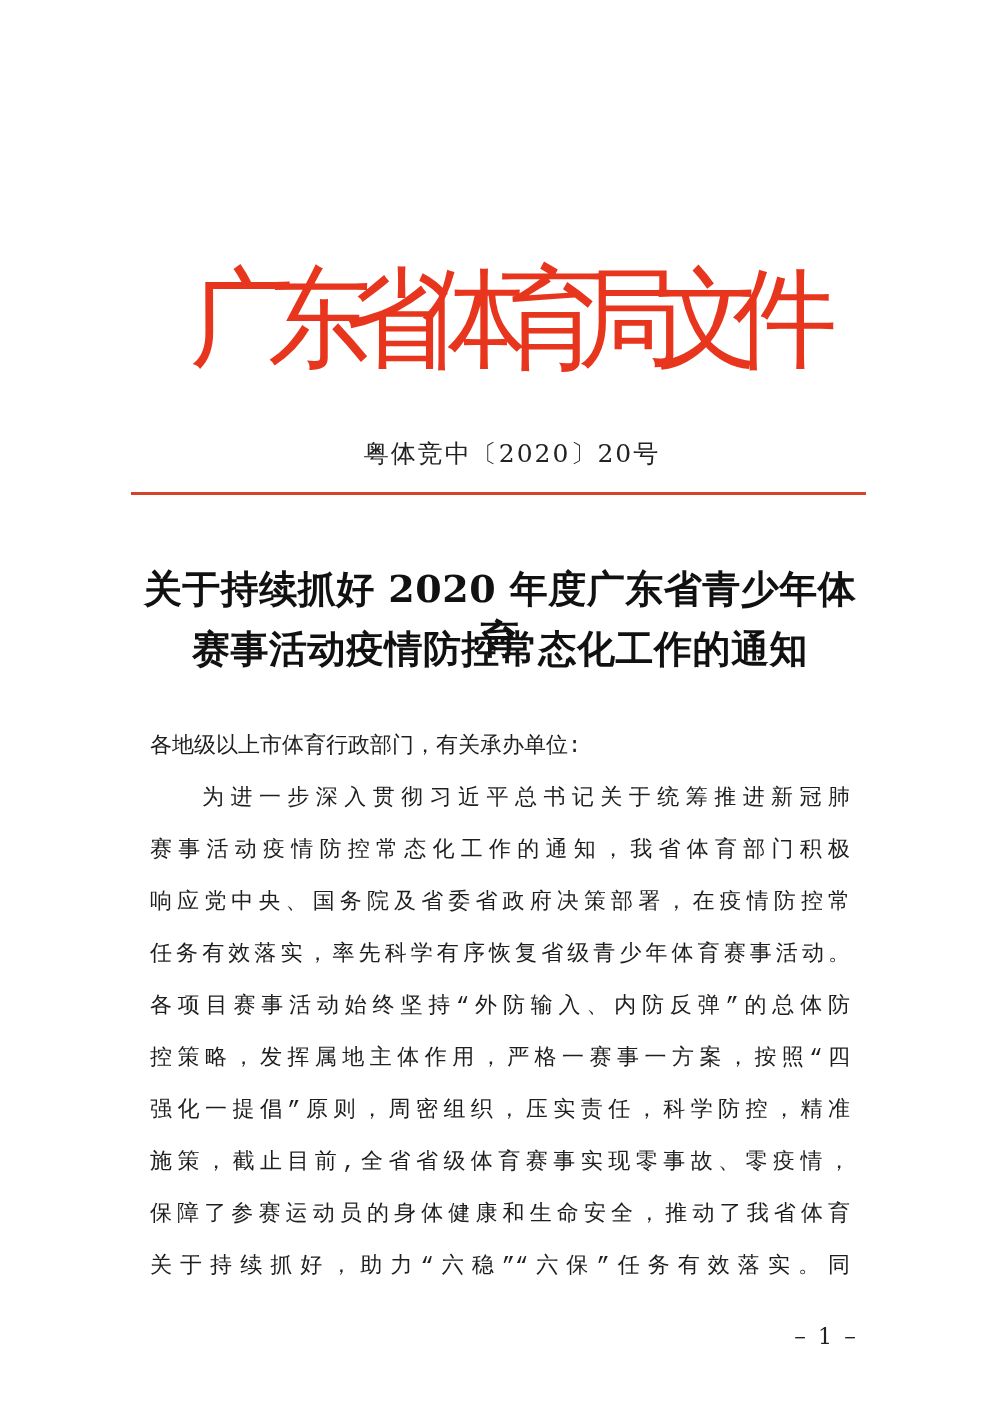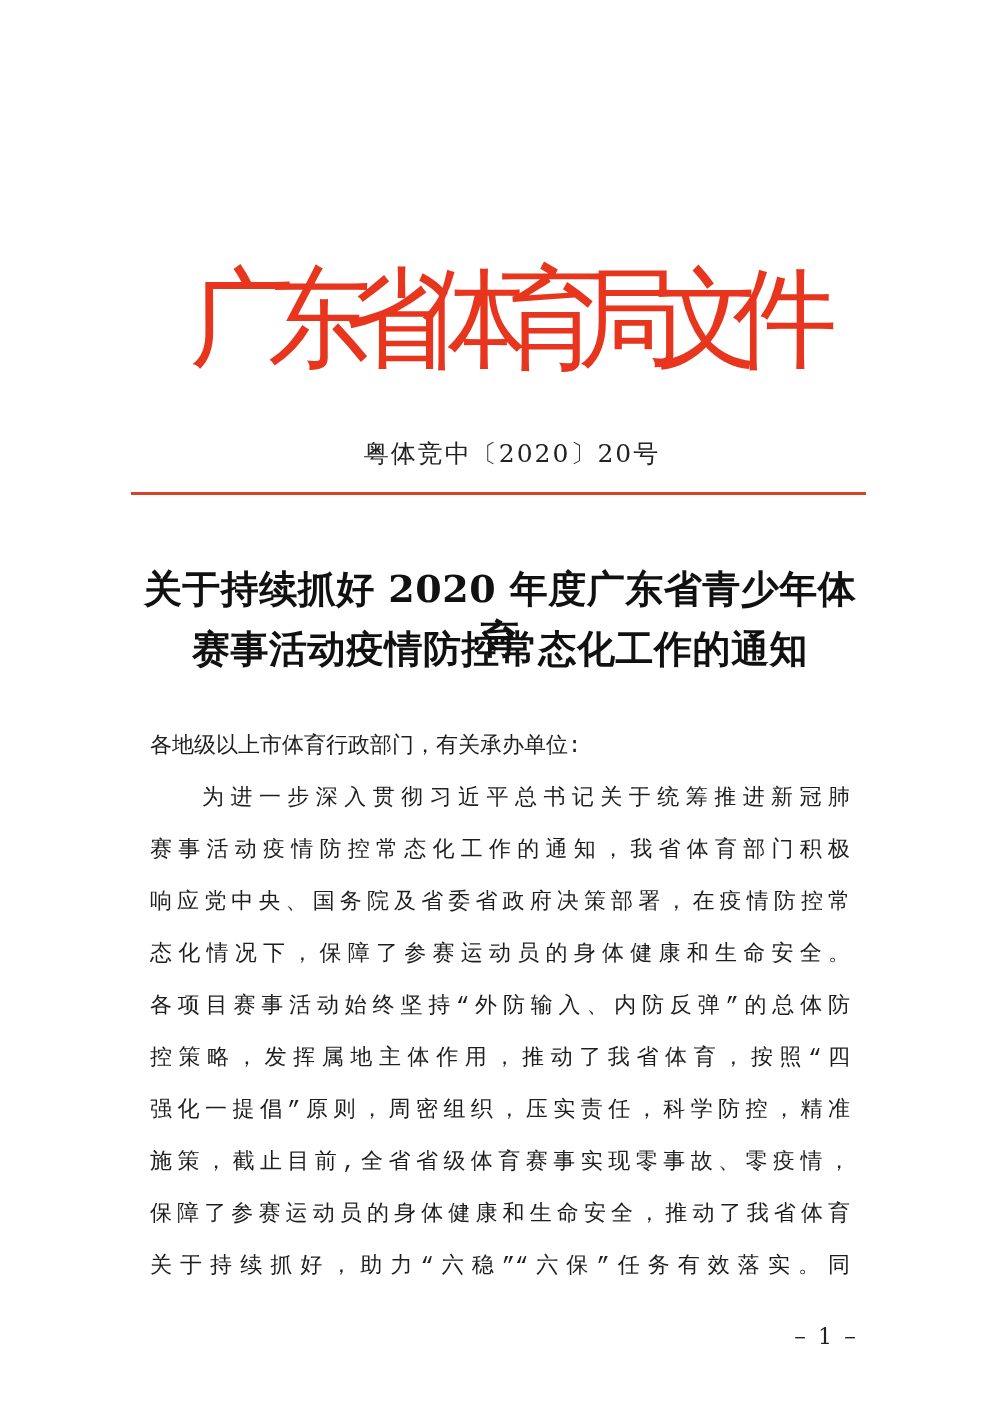--- a/index.html
+++ b/index.html
@@ -125,22 +125,22 @@
   <div class="red-rule"></div>
 
   <div class="title line1">关于持续抓好 2020 年度广东省青少年体育</div>
   <div class="title line2">赛事活动疫情防控常态化工作的通知</div>
 
   <div class="body-line left" style="top:720px;">各地级以上市体育行政部门，有关承办单位:</div>
 
   <div class="body-line indent" style="top:772px;">为进一步深入贯彻习近平总书记关于统筹推进新冠肺</div>
   <div class="body-line" style="top:824px;">赛事活动疫情防控常态化工作的通知，我省体育部门积极</div>
   <div class="body-line" style="top:876px;">响应党中央、国务院及省委省政府决策部署，在疫情防控常</div>
-  <div class="body-line" style="top:928px;">态化情况下，保障了参赛运动员的身体健康和生命安全。</div>
+  <div class="body-line" style="top:928px;">任务有效落实，率先科学有序恢复省级青少年体育赛事活动。</div>
   <div class="body-line" style="top:980px;">各项目赛事活动始终坚持“外防输入、内防反弹”的总体防</div>
-  <div class="body-line" style="top:1032px;">控策略，发挥属地主体作用，推动了我省体育，按照“四</div>
+  <div class="body-line" style="top:1032px;">控策略，发挥属地主体作用，严格一赛事一方案，按照“四</div>
   <div class="body-line" style="top:1136px;">施策，截止目前,全省省级体育赛事实现零事故、零疫情，</div>
   <div class="body-line" style="top:1084px;">强化一提倡”原则，周密组织，压实责任，科学防控，精准</div>
   <div class="body-line" style="top:1188px;">保障了参赛运动员的身体健康和生命安全，推动了我省体育</div>
   <div class="body-line" style="top:1240px;">关于持续抓好，助力“六稳”“六保”任务有效落实。同</div>
 
   <div class="page-number">－ 1 －</div>
 </div>
 
 </body></html>

